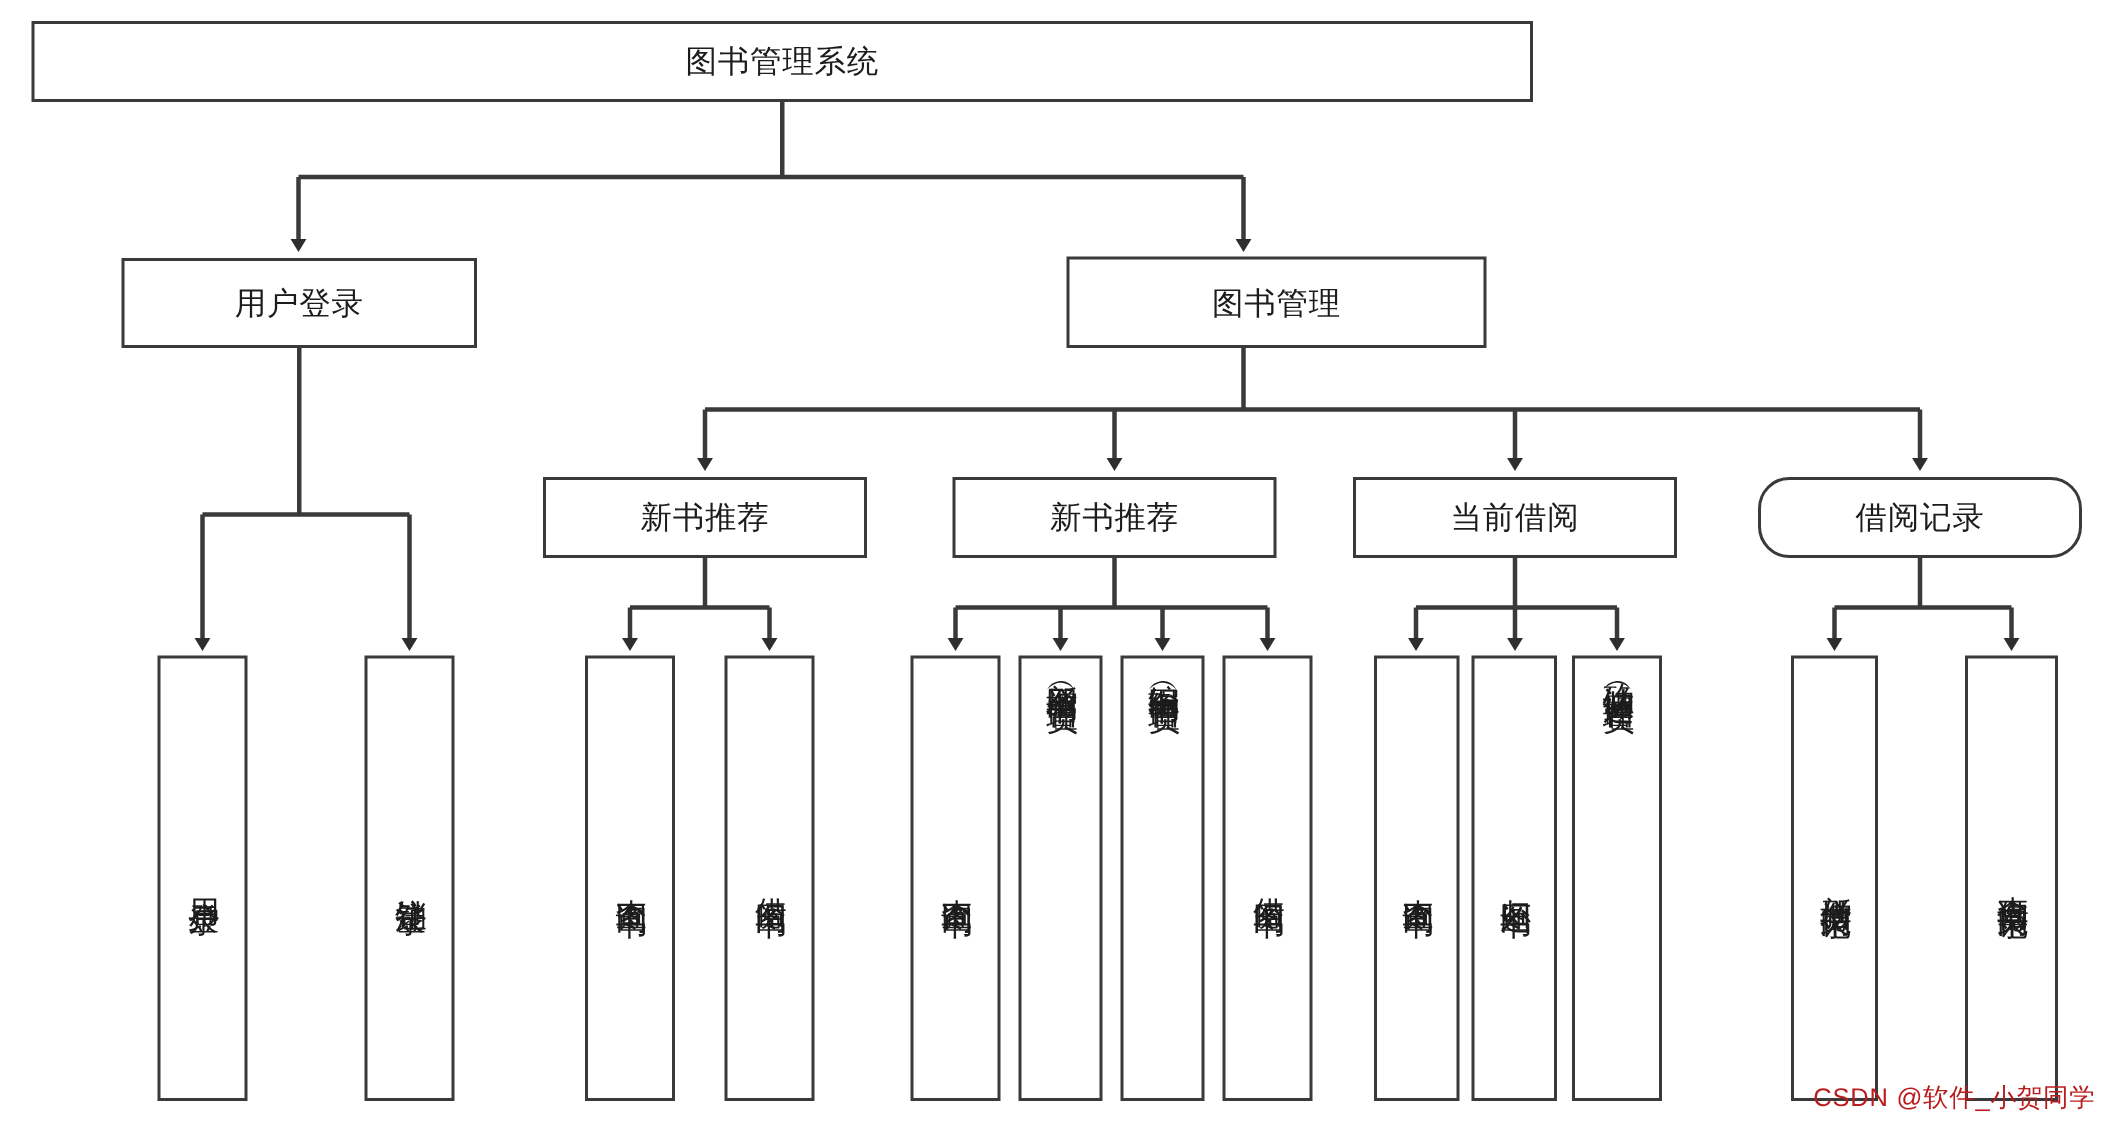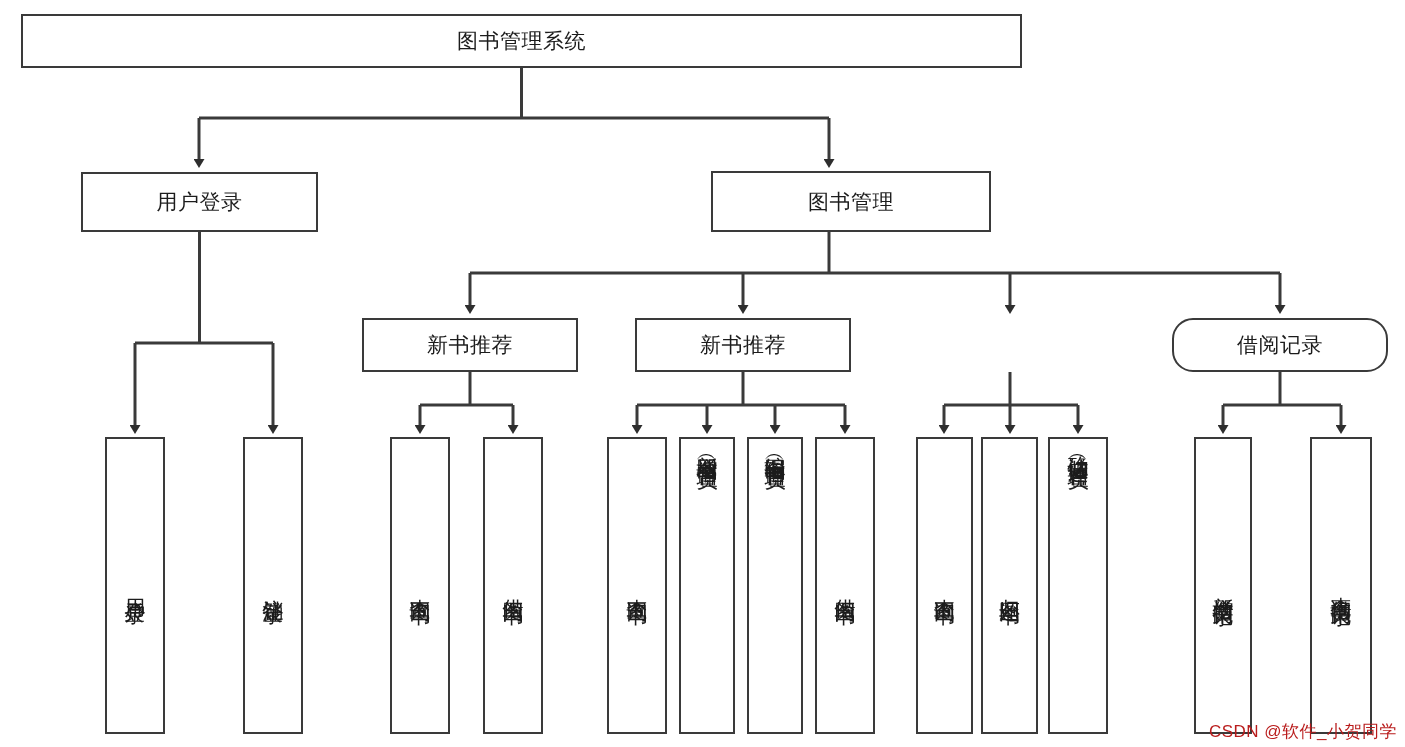--- a/index.html
+++ b/index.html
@@ -126,20 +126,23 @@
   <div class="node node-h" style="left:711px; top:171px; width:280px; height:61px;">
     <span>图书管理</span>
   </div>
 
   <div class="node node-h" style="left:362px; top:318px; width:216px; height:54px;">
     <span>新书推荐</span>
   </div>
   <div class="node node-h" style="left:635px; top:318px; width:216px; height:54px;">
     <span>新书推荐</span>
   </div>
+  <div class="node node-h" style="left:902px; top:318px; width:216px; height:54px;">
+    <span>当前借阅</span>
+  </div>
   <div class="node node-h" style="left:1172px; top:318px; width:216px; height:54px;border-radius:21px;">
     <span>借阅记录</span>
   </div>
 
   <div class="node node-v" style="left:105px; top:437px; width:60px; height:297px;">
     <span class="vlabel">用户登录</span>
   </div>
   <div class="node node-v" style="left:243px; top:437px; width:60px; height:297px;">
     <span class="vlabel">注销登录</span>
   </div>

